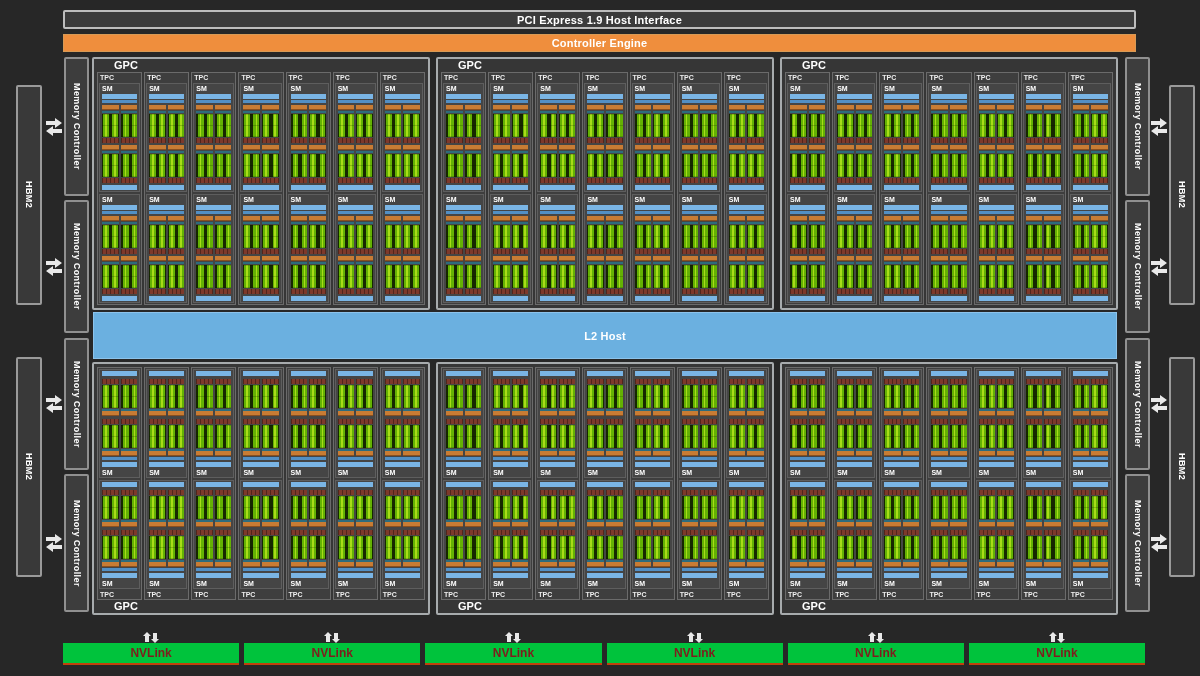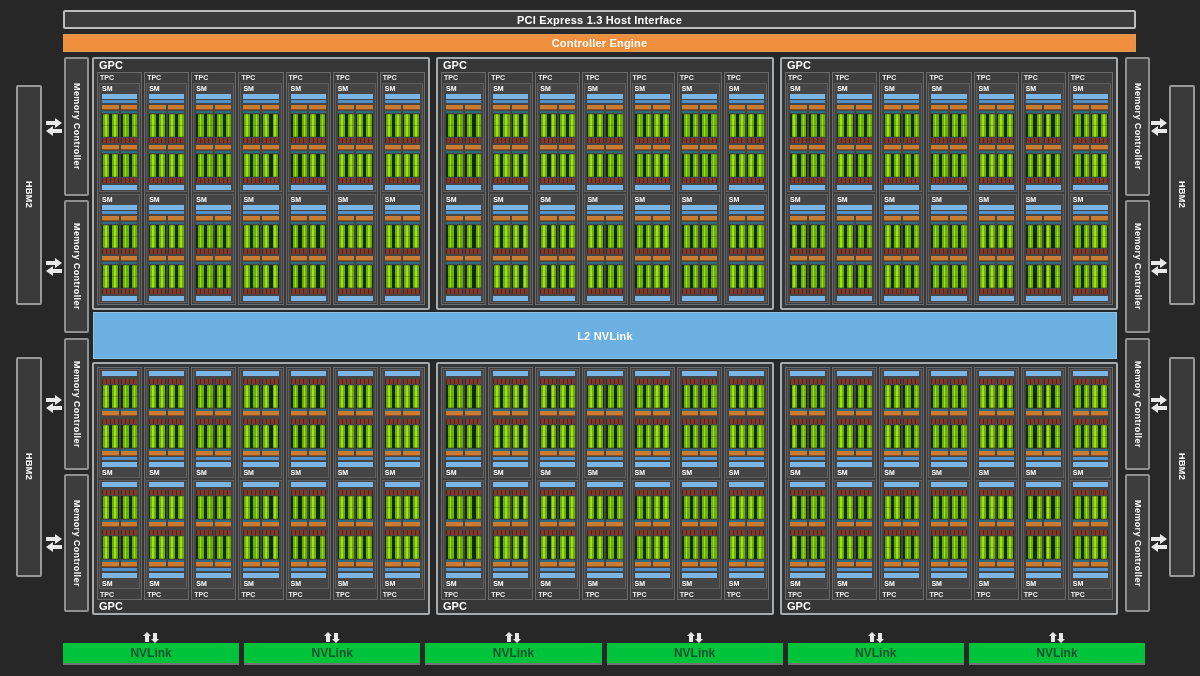--- a/index.html
+++ b/index.html
@@ -9,29 +9,29 @@
   html,body{margin:0;padding:0;background:var(--bg);}
   .canvas{position:relative;width:1200px;height:676px;background:var(--bg);overflow:hidden;
           font-family:"Liberation Sans","DejaVu Sans",sans-serif;}
   .hbar{position:absolute;display:flex;align-items:center;justify-content:center;
         color:#fff;font-weight:bold;font-size:11px;letter-spacing:.2px;box-sizing:border-box;}
   .pci{left:63px;top:10px;width:1073px;height:19px;background:#3b3b3b;border:2px solid #bdbdbd;border-radius:2px;}
   .giga{left:63px;top:34px;width:1073px;height:18px;background:var(--giga);border:1px solid #d89a55;}
   .l2bar{left:93px;top:312px;width:1024px;height:47px;background:var(--l2);border:1px solid #8cc3eb;font-size:11px;}
   .hub{left:63px;top:619px;width:1082px;height:15px;background:var(--hub);border:1px solid #c9c9c9;font-size:11px;}
   .nvrow{position:absolute;left:63px;top:643px;width:1082px;height:22px;display:flex;gap:5px;}
-  .nv{flex:1;position:relative;background:var(--nv);border-bottom:2px solid #737373;display:flex;
-      align-items:center;justify-content:center;color:#14532d;font-weight:bold;font-size:12px;}
+  .nv{flex:1;position:relative;background:var(--nv);border-bottom:2px solid #c2410c;display:flex;
+      align-items:center;justify-content:center;color:#7f1d1d;font-weight:bold;font-size:12px;}
   .nv svg{position:absolute;top:-11px;left:50%;transform:translateX(-50%);}
   .gpcrow{position:absolute;left:92px;top:57px;width:1026px;height:253px;display:flex;gap:6px;}
   .gpcrow.bottom{top:362px;}
   .gpc{flex:1;display:flex;flex-direction:column;background:#363636;border:2px solid #a7abad;
        border-radius:2px;box-sizing:border-box;}
   .gpc.mirror{flex-direction:column-reverse;}
-  .gpc-label{height:13px;line-height:13px;padding-left:5px;color:#fff;font-weight:bold;font-size:11px;}
+  .gpc-label{height:13px;line-height:13px;padding-left:20px;color:#fff;font-weight:bold;font-size:11px;}
   .tpcrow{flex:1;display:flex;gap:2px;padding:0 3px 3px 3px;min-height:0;}
   .gpc.mirror .tpcrow{padding:3px 3px 0 3px;}
   .tpc{flex:1;display:flex;flex-direction:column;background:#3e3e3e;border:1px solid #6b6b6b;min-width:0;min-height:0;}
   .gpc.mirror .tpc{flex-direction:column-reverse;}
   .tpc-label{height:9px;line-height:9px;padding-left:2px;color:#eee;font-weight:bold;font-size:7px;}
   .sm{flex:1;display:flex;flex-direction:column;background:#454545;border:1px solid #5e5e5e;margin:1px;min-height:0;}
   .gpc.mirror .sm{flex-direction:column-reverse;}
   .sm-label{height:9px;line-height:9px;padding-left:2px;color:#fff;font-weight:bold;font-size:7px;}
   .bar-wblue{height:5px;margin:1px 2px;background:var(--smblue);}
   .bar-tblue{height:3px;margin:0 2px 1px 2px;background:var(--tblue);}
@@ -49,21 +49,21 @@
   .mc{background:#3d3d3d;border:2px solid #909090;border-radius:2px;}
   .hbm{background:#393939;border:2px solid #9a9a9a;border-radius:2px;}
   .vlabel{writing-mode:vertical-rl;color:#fff;font-weight:bold;font-size:9px;letter-spacing:.4px;white-space:nowrap;}
   .harrow{position:absolute;}
 </style>
 </head>
 <body>
 
 <div class="canvas">
   <div class="hbar pci">
-    <span>PCI Express 1.3 Host Interface</span>
+    <span>PCI Express 1.9 Host Interface</span>
   </div>
   <div class="hbar giga">
     <span>Controller Engine</span>
   </div>
 
   <div id="gpc-top" class="gpcrow">
       <div class="gpc">
         <div class="gpc-label">GPC</div>
         <div class="tpcrow">
           <div class="tpc">
@@ -1565,21 +1565,21 @@
                 </div>
               </div>
               <div class="bar-wblue"></div>
             </div>
           </div>
         </div>
       </div>
     </div>
 
   <div class="hbar l2bar">
-    <span>L2 NVLink</span>
+    <span>L2 Host</span>
   </div>
 
   <div id="gpc-bottom" class="gpcrow bottom">
       <div class="gpc mirror">
         <div class="gpc-label">GPC</div>
         <div class="tpcrow">
           <div class="tpc">
             <div class="tpc-label">TPC</div>
             <div class="sm">
               <div class="sm-label">SM</div>

